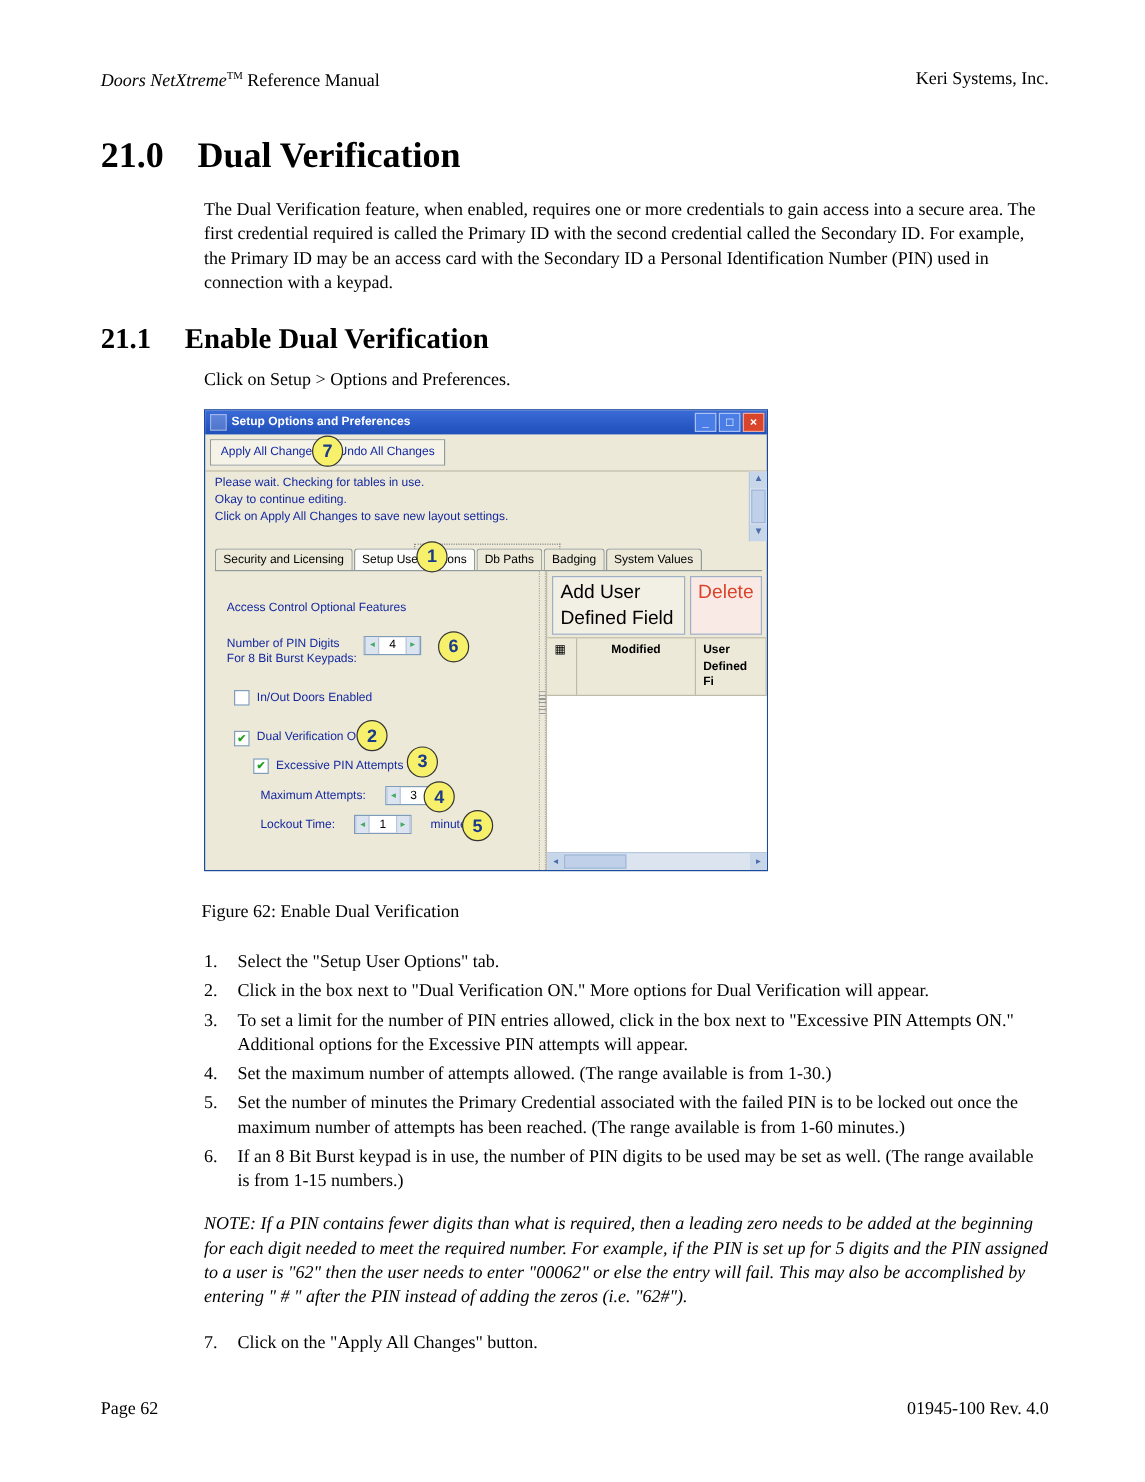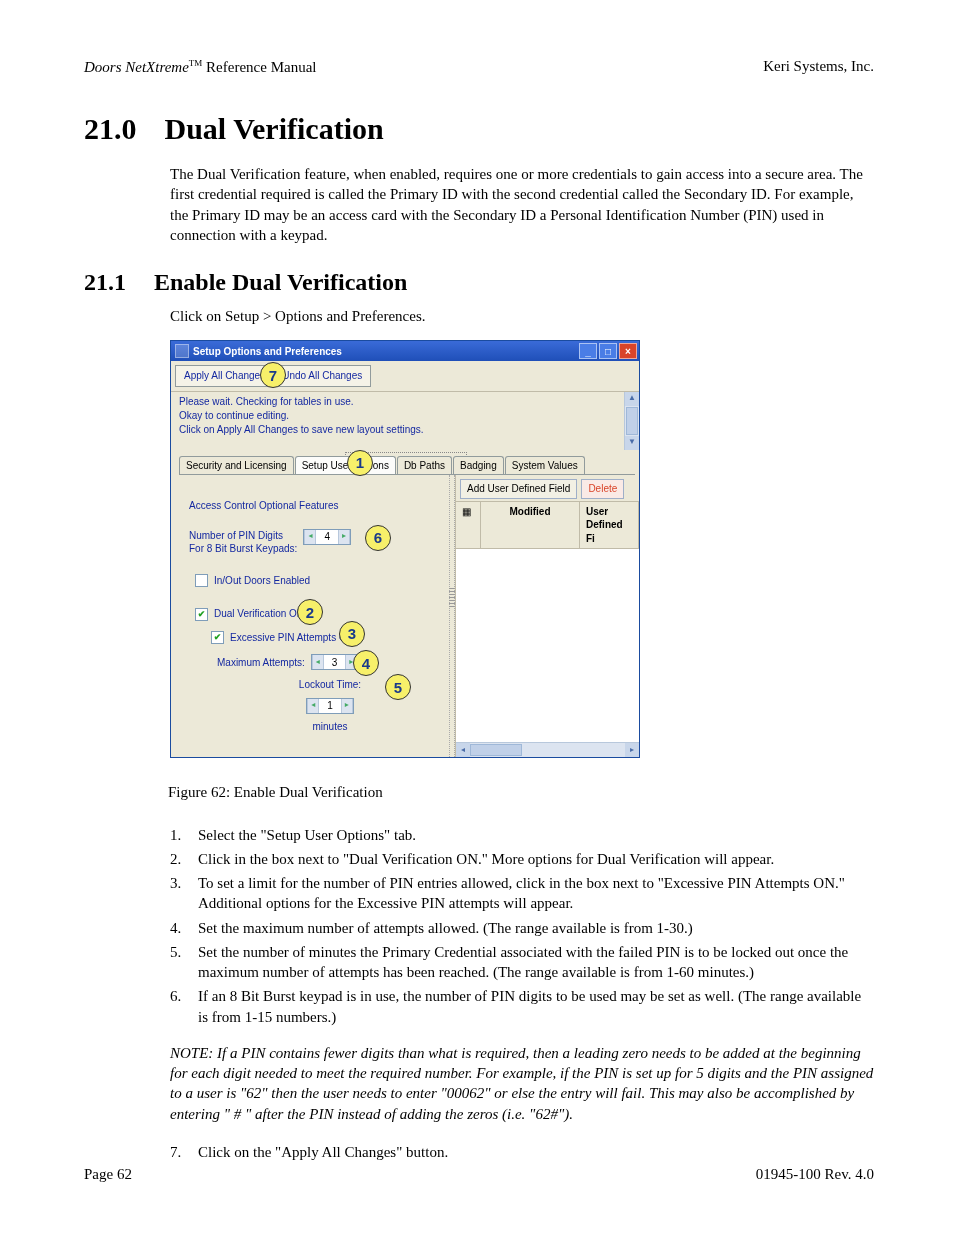--- a/index.html
+++ b/index.html
@@ -87,21 +87,21 @@
   .titlebar {
     height: 20px;
     background: linear-gradient(#3a6bd8, #1f4fb8);
     color: #fff;
     display: flex;
     align-items: center;
     justify-content: space-between;
     padding: 0 2px 0 4px;
     font-weight: bold;
   }
-  .titlebar .tleft { display:flex; align-items:flex-end; gap:4px; }
+  .titlebar .tleft { display:flex; align-items:flex-start; gap:4px; }
   .titlebar .ticon { width:12px; height:12px; background:#fff3; border:1px solid #fff6; }
   .winbtns { display:flex; gap:2px; }
   .winbtn { width:16px; height:14px; background:#4a7de6; border:1px solid #fff8; color:#fff; font-size:10px; display:flex; align-items:center; justify-content:center; }
   .winbtn.close { background:#d9442a; }
   .toolbar {
     padding: 4px;
     border-bottom: 1px solid #c0bba8;
   }
   .toolbar-inner {
     display:flex;
@@ -165,42 +165,42 @@
   .opt-title { color:#1428a0; margin-bottom: 16px; }
   .row-pin { display:flex; align-items:flex-start; gap:6px; color:#1428a0; margin-bottom:18px; }
   .spin {
     display:inline-flex; align-items:center; border:1px solid #7f9db9; background:#fff; height:14px;
   }
   .spin .arrow { width:10px; height:14px; background:#dce4f0; display:flex; align-items:center; justify-content:center; font-size:8px; color:#4a6; border-left:1px solid #b8c8dc; border-right:1px solid #b8c8dc;}
   .spin .val { padding: 0 8px; font-size:10px; color:#000; }
   .chk-row { display:flex; align-items:center; gap:6px; color:#1428a0; margin-bottom:10px; margin-left:6px;}
   .chk { width:11px; height:11px; border:1px solid #7f9db9; background:#fff; display:flex; align-items:center; justify-content:center; font-size:9px; color:#21a121; font-weight:bold;}
   .sub { margin-left: 22px; }
-  .field-row { display:flex; align-items:center; gap:6px; color:#1428a0; margin-top:8px; margin-left:28px;}
+  .field-row { display:flex; align-items:center; gap:16px; color:#1428a0; margin-top:8px; margin-left:28px;}
   .right-pane {
     flex: 1;
     border-left: 1px solid #c0bba8;
     position: relative;
     display:flex;
     flex-direction:column;
   }
   .scrollbar-v {
     width: 14px;
     background: #dce4f0;
     display:flex;
     flex-direction:column;
     justify-content:space-between;
     border-left:1px solid #b8c8dc;
   }
   .scroll-arrow { height:14px; background:#c8d6ea; display:flex; align-items:center; justify-content:center; font-size:8px; color:#4a6ca8;}
   .scroll-thumb { flex:0 0 26px; background:#c0d0e8; border:1px solid #9fb8d8; margin:1px;}
   .top-msgs { display:flex; }
   .msg-col { flex:1; }
   .rp-btns { display:flex; gap:4px; padding:4px 4px 2px 4px; justify-content:flex-start;}
-  .rp-btn { border:1px solid #9fafc8; background:#f2f0e4; padding:2px 6px; font-size:10px;}
+  .rp-btn { border:1px solid #9fafc8; background:#f2f0e4; padding:2px 6px; font-size:16px;}
   .rp-btn.del { color:#d9442a; background:#faeae6;}
   .grid-head { display:flex; background:#ece9d8; border-top:1px solid #c0bba8; border-bottom:1px solid #c0bba8; font-size:10px;}
   .gh { padding:3px 6px; border-right:1px solid #c0bba8; }
   .gh1 { width:12px; }
   .gh2 { flex:0 0 86px; font-weight:bold; text-align:center;}
   .gh3 { flex:1; font-weight:bold;}
   .grid-body { flex:1; background:#fff; position:relative; min-height:130px;}
   .hscroll { height:14px; background:#dce4f0; display:flex; align-items:center; border-top:1px solid #b8c8dc;}
   .hscroll .scroll-arrow { width:14px; height:14px;}
   .hscroll .track { flex:1; height:14px; position:relative;}
@@ -338,21 +338,21 @@
               <div class="field-row" style="position:relative;">
                 <span>Maximum Attempts:</span>
                 <div class="spin">
                   <span class="arrow">◂</span>
                   <span class="val">3</span>
                   <span class="arrow">▸</span>
                 </div>
                 <span class="callout" style="left:136px; top:-4px;">4</span>
               </div>
 
-              <div class="field-row" style="position:relative; margin-bottom:8px;flex-direction:column;">
+              <div class="field-row" style="position:relative; margin-bottom:8px;">
                 <span>Lockout Time:</span>
                 <div class="spin">
                   <span class="arrow">◂</span>
                   <span class="val">1</span>
                   <span class="arrow">▸</span>
                 </div>
                 <span>minutes</span>
                 <span class="callout" style="left:168px; top:-4px;">5</span>
               </div>
             </div>

